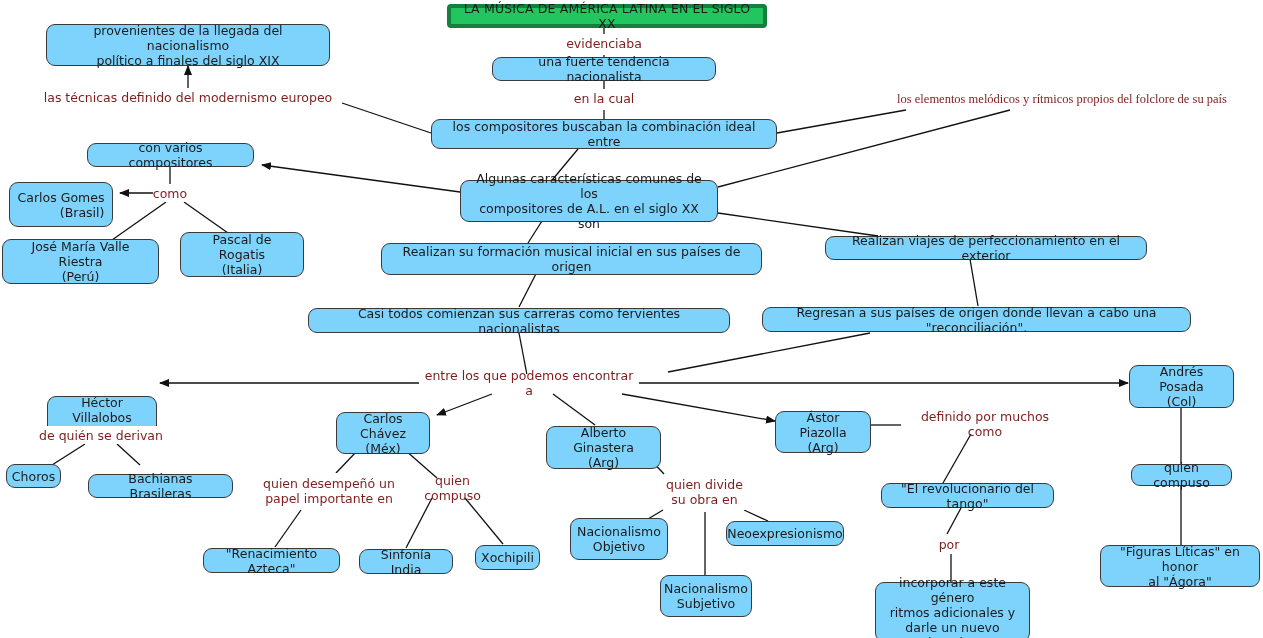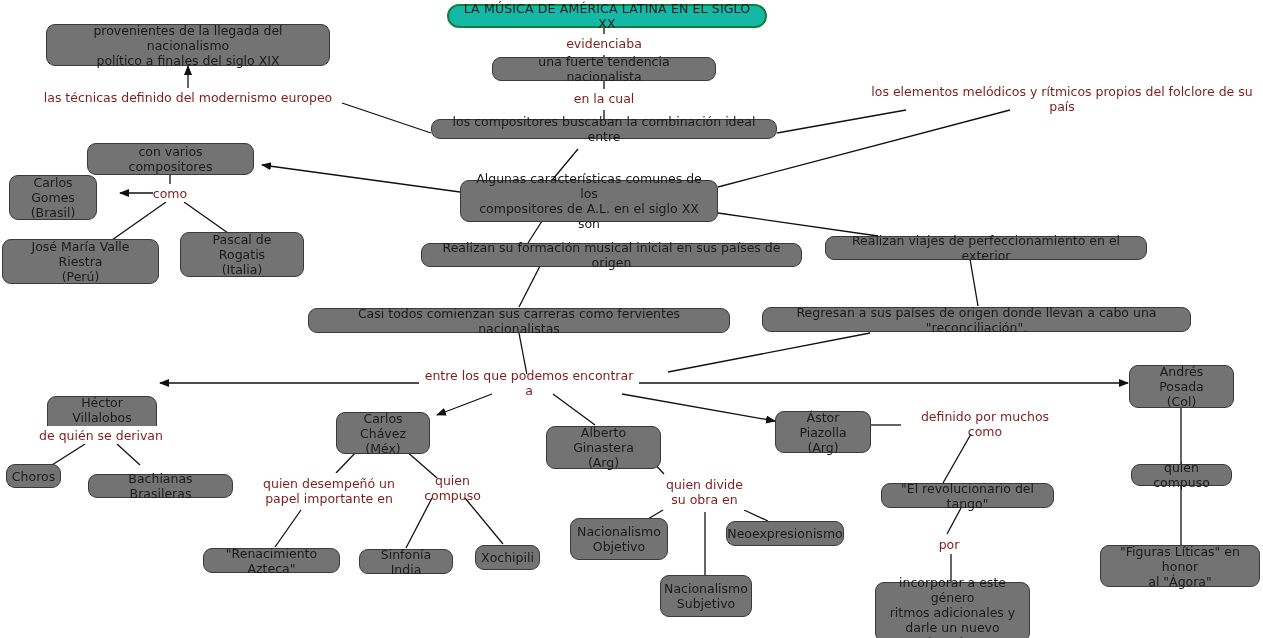--- a/index.html
+++ b/index.html
@@ -21,38 +21,38 @@
     position: absolute;
     left: 0;
     top: 0;
     width: 1263px;
     height: 638px;
     pointer-events: none;
   }
   .node {
     position: absolute;
     box-sizing: border-box;
-    background: #737373;
+    background: #7dd3fc;
     border: 1px solid #3a3a3a;
     border-radius: 9px;
     color: #1b1b1b;
     font-size: 12.5px;
     line-height: 15px;
     text-align: center;
     display: flex;
     align-items: center;
     justify-content: center;
     padding: 2px 7px;
     white-space: pre-line;
     z-index: 3;
   }
   .node.title {
-    background: #14b8a6;
-    border: 2px solid #15803d;
-    border-radius: 12px;
+    background: #22c55e;
+    border: 4px solid #15803d;
+    border-radius: 4px;
     font-size: 12.5px;
     letter-spacing: 0.15px;
   }
   .linklabel {
     position: absolute;
     color: #7f1d1d;
     font-size: 12.5px;
     line-height: 15px;
     text-align: center;
     white-space: pre-line;
@@ -163,37 +163,37 @@
     </g>
   </svg>
 
   <div class="node title" style="left:447px; top:4px; width:320px; height:24px;">LA MÚSICA DE AMÉRICA LATINA EN EL SIGLO XX</div>
 
   <div class="node" style="left:492px; top:57px; width:224px; height:24px;">una fuerte tendencia nacionalista</div>
 
   <div class="node" style="left:46px; top:24px; width:284px; height:42px;">provenientes de la llegada del nacionalismo
 político a finales del siglo XIX</div>
 
-  <div class="node" style="left:431px; top:119px; width:346px; height:20px;">los compositores buscaban la combinación ideal entre</div>
+  <div class="node" style="left:431px; top:119px; width:346px; height:30px;">los compositores buscaban la combinación ideal entre</div>
 
   <div class="node" style="left:460px; top:180px; width:258px; height:42px;">Algunas características comunes de los
 compositores de A.L. en el siglo XX son</div>
 
-  <div class="node" style="left:87px; top:143px; width:167px; height:32px;">con varios compositores</div>
-
-  <div class="node" style="left:9px; top:175px; width:88px; height:45px;">Carlos Gomes
+  <div class="node" style="left:87px; top:143px; width:167px; height:24px;">con varios compositores</div>
+
+  <div class="node" style="left:9px; top:182px; width:104px; height:45px;text-align:right;">Carlos Gomes
 (Brasil)</div>
 
   <div class="node" style="left:2px; top:239px; width:157px; height:45px;">José María Valle Riestra
 (Perú)</div>
 
   <div class="node" style="left:180px; top:232px; width:124px; height:45px;">Pascal de Rogatis
 (Italia)</div>
 
-  <div class="node" style="left:381px; top:243px; width:381px; height:24px;margin-left:40px;">Realizan su formación musical inicial en sus países de origen</div>
+  <div class="node" style="left:381px; top:243px; width:381px; height:32px;">Realizan su formación musical inicial en sus países de origen</div>
 
   <div class="node" style="left:825px; top:236px; width:322px; height:24px;">Realizan viajes de perfeccionamiento en el exterior</div>
 
   <div class="node" style="left:308px; top:308px; width:422px; height:25px;">Casi todos comienzan sus carreras como fervientes nacionalistas</div>
 
   <div class="node" style="left:762px; top:307px; width:429px; height:25px;">Regresan a sus países de origen donde llevan a cabo una "reconciliación".</div>
 
   <div class="node" style="left:47px; top:364px; width:110px; height:42px;margin-top:32px;">Héctor Villalobos
 (Bra)</div>
 
@@ -237,21 +237,21 @@
 
   <div class="node" style="left:1100px; top:545px; width:160px; height:42px;">"Figuras Líticas" en honor
 al "Ágora"</div>
 
   <div class="linklabel" style="left:561px; top:34px; width:86px; height:18px;">evidenciaba</div>
 
   <div class="linklabel" style="left:567px; top:89px; width:74px; height:18px;">en la cual</div>
 
   <div class="linklabel" style="left:38px; top:88px; width:300px; height:18px;">las técnicas definido del modernismo europeo</div>
 
-  <div class="linklabel" style="left:862px; top:90px; width:400px; height:18px;">los elementos melódicos y rítmicos propios del folclore de su país</div>
+  <div class="linklabel" style="left:862px; top:90px; width:400px; height:18px;font-family:Liberation Serif, serif;">los elementos melódicos y rítmicos propios del folclore de su país</div>
 
   <div class="linklabel" style="left:153px; top:184px; width:34px; height:18px;">como</div>
 
   <div class="linklabel" style="left:419px; top:374px; width:220px; height:18px;">entre los que podemos encontrar a</div>
 
   <div class="linklabel" style="left:39px; top:426px; width:124px; height:18px;">de quién se derivan</div>
 
   <div class="linklabel" style="left:255px; top:473px; width:148px; height:36px;">quien desempeñó un
 papel importante en</div>
 

